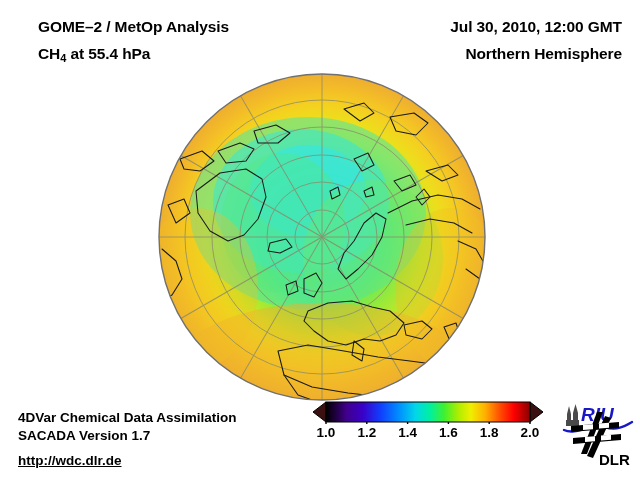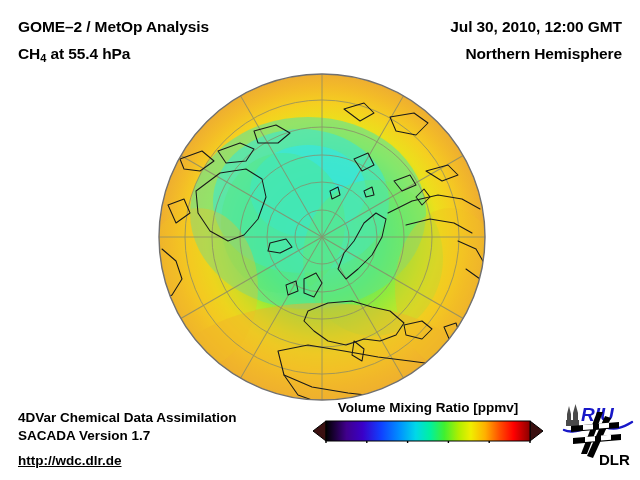--- a/index.html
+++ b/index.html
@@ -16,20 +16,21 @@
     -webkit-font-smoothing: antialiased;
   }
 
   .hdr {
     position: absolute;
     font-size: 15.5px;
     font-weight: bold;
     color: #000000;
     white-space: nowrap;
     letter-spacing: -0.1px;
+    margin-left: 20px;
   }
   #hdr-title   { left: 18px;  top: 18px; }
   #hdr-species { left: 18px;  top: 45px; }
   #hdr-date    { right: 18px; top: 18px; text-align: center; }
   #hdr-region  { right: 18px; top: 45px; text-align: center; }
 
   .sub { font-size: 11px; vertical-align: -3px; }
 
   
   #globe-wrap {
@@ -214,21 +215,20 @@
 
     <circle cx="164" cy="164" r="163" fill="none" stroke="#707070" stroke-width="1.4"></circle>
   </svg>
 </div>
 
 <div class="foot" id="foot-line1">4DVar Chemical Data Assimilation</div>
 <div class="foot" id="foot-line2">SACADA Version 1.7</div>
 <div class="foot" id="foot-line3">http://wdc.dlr.de</div>
 
 <div id="cbar-block">
-  <div id="cbar-title">Volume Mixing Ratio [ppmv]</div>
   <svg id="cbar-svg" viewBox="0 0 232 24" xmlns="http://www.w3.org/2000/svg">
     <defs>
       <linearGradient id="cbGrad" x1="0%" y1="0%" x2="100%" y2="0%">
         <stop offset="0%" stop-color="#000000"></stop>
         <stop offset="4%" stop-color="#1a0036"></stop>
         <stop offset="10%" stop-color="#40008c"></stop>
         <stop offset="18%" stop-color="#3a00c8"></stop>
         <stop offset="27%" stop-color="#1040ff"></stop>
         <stop offset="36%" stop-color="#0090ff"></stop>
         <stop offset="44%" stop-color="#00d8e8"></stop>
@@ -251,20 +251,28 @@
 
     <g stroke="#000" stroke-width="1.4">
       <line x1="14" y1="22" x2="14" y2="25"></line>
       <line x1="54.8" y1="22" x2="54.8" y2="25"></line>
       <line x1="95.6" y1="22" x2="95.6" y2="25"></line>
       <line x1="136.4" y1="22" x2="136.4" y2="25"></line>
       <line x1="177.2" y1="22" x2="177.2" y2="25"></line>
       <line x1="218" y1="22" x2="218" y2="25"></line>
     </g>
   </svg>
+  <div id="cbar-ticklabels">
+    <span style="left:14px">1.0</span>
+    <span style="left:54.8px">1.2</span>
+    <span style="left:95.6px">1.4</span>
+    <span style="left:136.4px">1.6</span>
+    <span style="left:177.2px">1.8</span>
+    <span style="left:218px">2.0</span>
+  </div>
 </div>
 
 <div id="riu-logo">
   <svg class="logo-svg" viewBox="0 0 74 34" xmlns="http://www.w3.org/2000/svg">
 
     <g fill="#4a4a4a">
       <path d="M6 24 L6 12 L8 4 L10 12 L10 24 Z"></path>
       <path d="M12 24 L12 11 L14.5 2 L17 11 L17 24 Z"></path>
       <rect x="5" y="18" width="13" height="6"></rect>
     </g>

